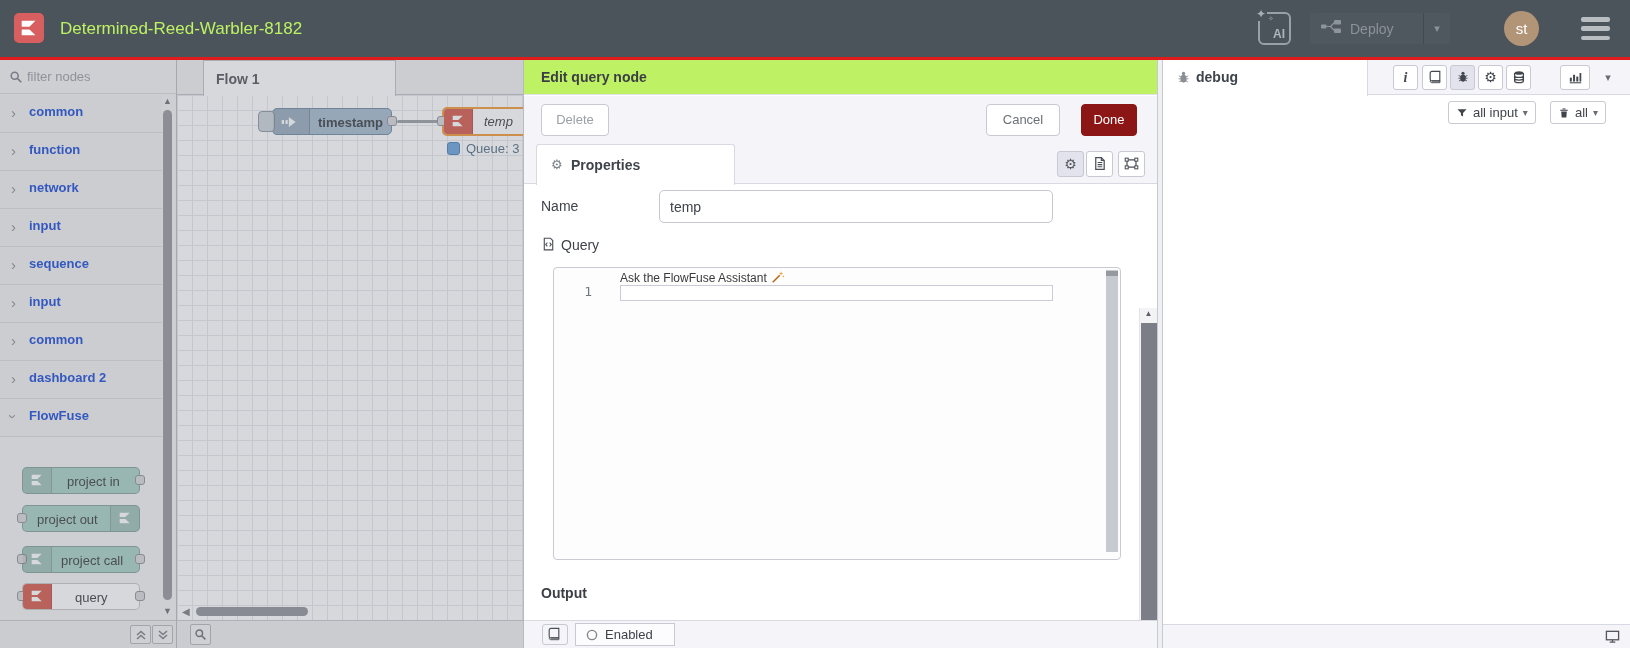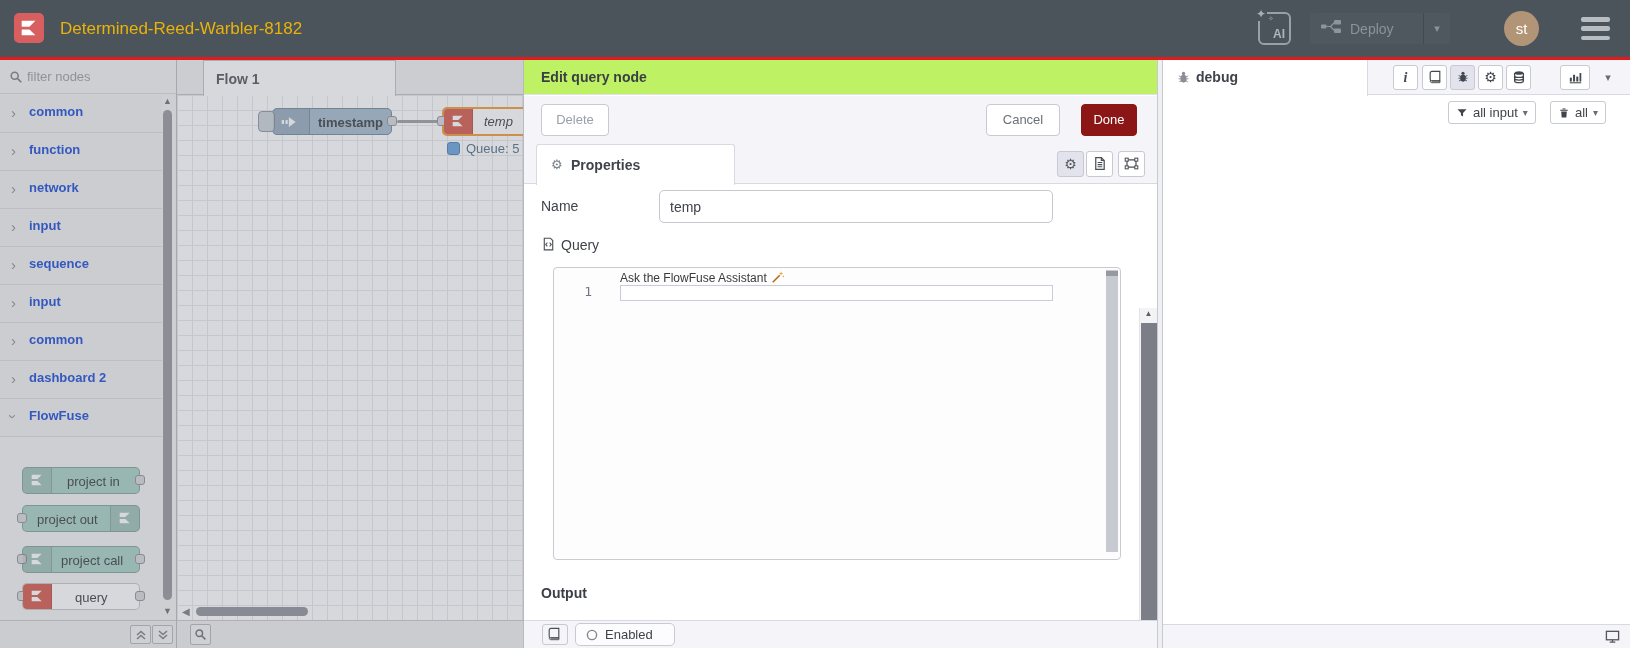--- a/index.html
+++ b/index.html
@@ -4,21 +4,21 @@
 <style>
   * { margin:0; padding:0; box-sizing:border-box; }
   html,body { width:1630px; height:648px; overflow:hidden; }
   body { font-family:"Liberation Sans", sans-serif; background:#fff; }
   .app { position:relative; width:1630px; height:648px; background:#fff; }
 
   
   .header { position:absolute; left:0; top:0; width:1630px; height:57px; background:#4b535b; }
   .logo { position:absolute; left:14px; top:13px; width:30px; height:30px; background:#d75f5f; border-radius:5px; }
   .logo svg { position:absolute; left:4px; top:4px; }
-  .app-title { position:absolute; left:60px; top:0; line-height:57px; font-size:17px; color:#eab308; }
+  .app-title { position:absolute; left:60px; top:0; line-height:57px; font-size:17px; color:#bef264; }
   .ai-btn { position:absolute; right:339px; top:12px; width:33px; height:33px; border:2px solid #99a0a7; border-radius:6px; }
   .ai-label { position:absolute; right:4px; bottom:2px; font-size:12px; font-weight:bold; color:#aeb5bb; }
   .ai-spark { position:absolute; left:-5px; top:-7px; font-size:12px; color:#a7aeb4; background:#4b535b; padding:0 1px; }
   .ai-spark2 { position:absolute; left:8px; top:1px; font-size:7px; color:#a7aeb4; }
   .deploy-btn { position:absolute; right:180px; top:13px; width:140px; height:31px; background:#50585f; border-radius:3px; display:flex; align-items:center; }
   .deploy-icon { margin-left:10px; }
   .deploy-label { margin-left:8px; font-size:14px; color:#8b9299; flex:1; }
   .deploy-divider { width:1px; height:31px; background:#434b52; }
   .deploy-caret { width:26px; text-align:center; font-size:11px; color:#8b9299; }
   .avatar { position:absolute; right:91px; top:11px; width:35px; height:35px; border-radius:50%; background:#b29477; color:#fff; font-size:15px; display:flex; align-items:center; justify-content:center; }
@@ -113,21 +113,21 @@
   .ed-linebox { position:absolute; left:66px; top:17px; width:433px; height:16px; border:1px solid #cacbd6; background:#fff; }
   .ed-scroll { position:absolute; right:2px; top:2px; width:12px; height:282px; background:#c6c9cf; }
   .ed-scroll-mark { position:absolute; right:2px; top:3px; width:12px; height:5px; background:#9699a0; }
   .output-label { position:absolute; left:17px; top:401px; font-size:14px; font-weight:bold; color:#3b3f45; }
   .form-scroll { position:absolute; left:615px; top:124px; width:18px; height:437px; background:#f3f3f5; border-left:1px solid #e4e4e8; }
   .form-scroll .fs-up { position:absolute; top:1px; width:17px; text-align:center; font-size:8px; color:#5c5e65; }
   .form-scroll .fs-thumb { position:absolute; left:1px; top:15px; bottom:15px; width:16px; background:#7b7d87; }
   .tray-footer { position:absolute; left:0; bottom:0; width:633px; height:28px; background:#f4f4f9; border-top:1px solid #d8d9e2; }
   .book-btn { position:absolute; left:18px; top:3px; width:26px; height:21px; border:1px solid #c8c9d2; border-radius:3px; color:#4a4e55; }
   .book-btn svg { margin:2px 0 0 4px; }
-  .enabled-btn { position:absolute; left:51px; top:2px; width:100px; height:23px; border:1px solid #c8c9d2; border-radius:5px; background:#fcfcfe; }
+  .enabled-btn { position:absolute; left:51px; top:2px; width:100px; height:23px; border:1px solid #c8c9d2; border-radius:0; background:#fcfcfe; }
   .enabled-btn svg { position:absolute; left:10px; top:5px; }
   .enabled-label { position:absolute; left:29px; top:0; line-height:21px; font-size:13px; color:#3f434a; }
 
   
   .panel-divider { position:absolute; left:1157px; top:60px; width:6px; height:588px; background:#eef0f4; border-left:1px solid #c8c9cf; border-right:1px solid #c8c9cf; }
 
   
   .debug { position:absolute; left:1163px; top:60px; width:467px; height:588px; background:#fff; }
   .dbg-tabbar { position:absolute; left:0; top:0; width:467px; height:35px; background:#f4f4f9; border-bottom:1px solid #d8d9e2; }
   .dbg-tab { position:absolute; left:0; top:0; width:205px; height:36px; background:#fff; border-right:1px solid #d8d9e2; z-index:2; }
@@ -324,21 +324,21 @@
       <span class="port" style="left:-7px; top:7px"></span>
       <span class="temp-icon">
         <svg width="16" height="16" viewBox="0 0 24 24" fill="#fff">
             <path d="M4 4h15l-6.5 6.5H4z"></path>
             <path d="M4 13.5h8.5L19 20H4z"></path>
           </svg>
       </span>
       <span class="temp-label">temp</span>
     </div>
     <div class="queue-badge"></div>
-    <div class="queue-text">Queue: 5</div>
+    <div class="queue-text">Queue: 3</div>
 
     <div class="h-scroll">
       <span class="arr">◀</span>
       <div class="thumb"></div>
     </div>
     <div class="canvas-footer">
       <div class="cf-search">
         <svg width="13" height="13" viewBox="0 0 16 16">
             <circle cx="6.5" cy="6.5" r="4" fill="none" stroke="currentColor" stroke-width="1.8"></circle>
             <path d="M9.8 9.8 L14 14" stroke="currentColor" stroke-width="2"></path>

